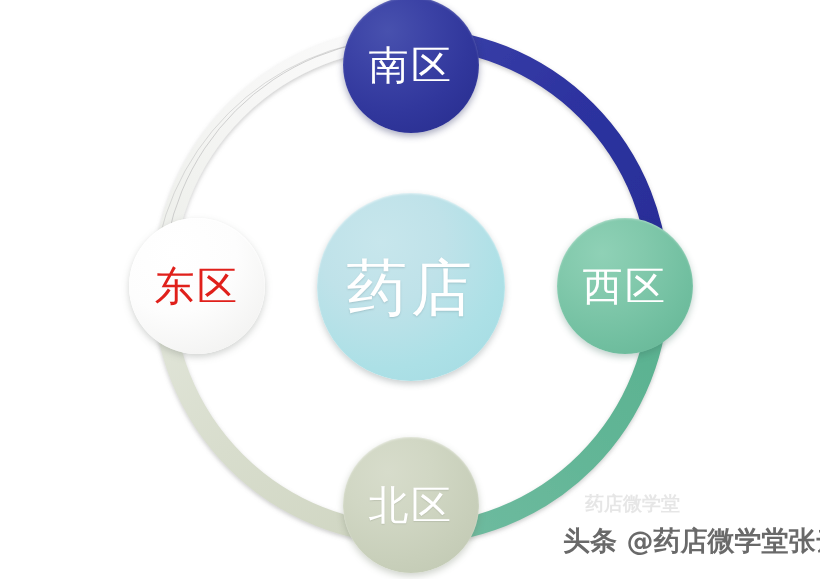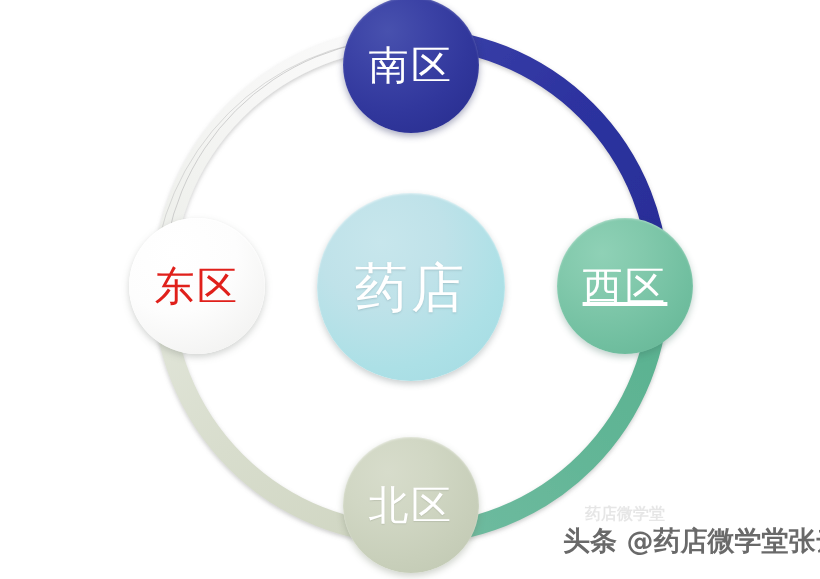--- a/index.html
+++ b/index.html
@@ -56,21 +56,21 @@
       radial-gradient(circle at 34% 26%,
         #c7e6ec 0%,
         #bfe2e9 34%,
         #ace0e6 68%,
         #a3dae2 100%);
     box-shadow:
       0 3px 6px rgba(80, 95, 100, 0.30),
       inset 0 1px 2px rgba(255,255,255,0.55);
   }
   #center-node .node-label {
-    font-size: 53px;
+    font-size: 61px;
     color: #ffffff;
     text-shadow: 0 1px 2px rgba(90,120,125,0.28);
   }
 
   
   #node-south {
     left: 343px;
     top: -3px;
     width: 136px;
     height: 136px;
@@ -102,21 +102,20 @@
         #82c9ac 32%,
         #71bfa0 66%,
         #63b494 100%);
     box-shadow:
       0 3px 7px rgba(60, 110, 95, 0.33),
       inset 0 1px 2px rgba(255,255,255,0.34);
   }
   #node-west .node-label {
     font-size: 40px;
     color: #ffffff;
-    text-decoration: underline;
   }
 
   
   #node-north {
     left: 343px;
     top: 437px;
     width: 136px;
     height: 136px;
     background:
       radial-gradient(circle at 33% 26%,
@@ -166,22 +165,22 @@
   #watermark-main {
     left: 563px;
     top: 527px;
     font-size: 27px;
     font-weight: 700;
     color: #5d5d5d;
     opacity: 0.92;
   }
   #watermark-ghost {
     left: 585px;
-    top: 506px;
-    font-size: 16px;
+    top: 494px;
+    font-size: 19px;
     font-weight: 700;
     color: #b9b9b9;
     opacity: 0.34;
   }
 </style>
 </head>
 <body>
 
 <div id="stage">
 

